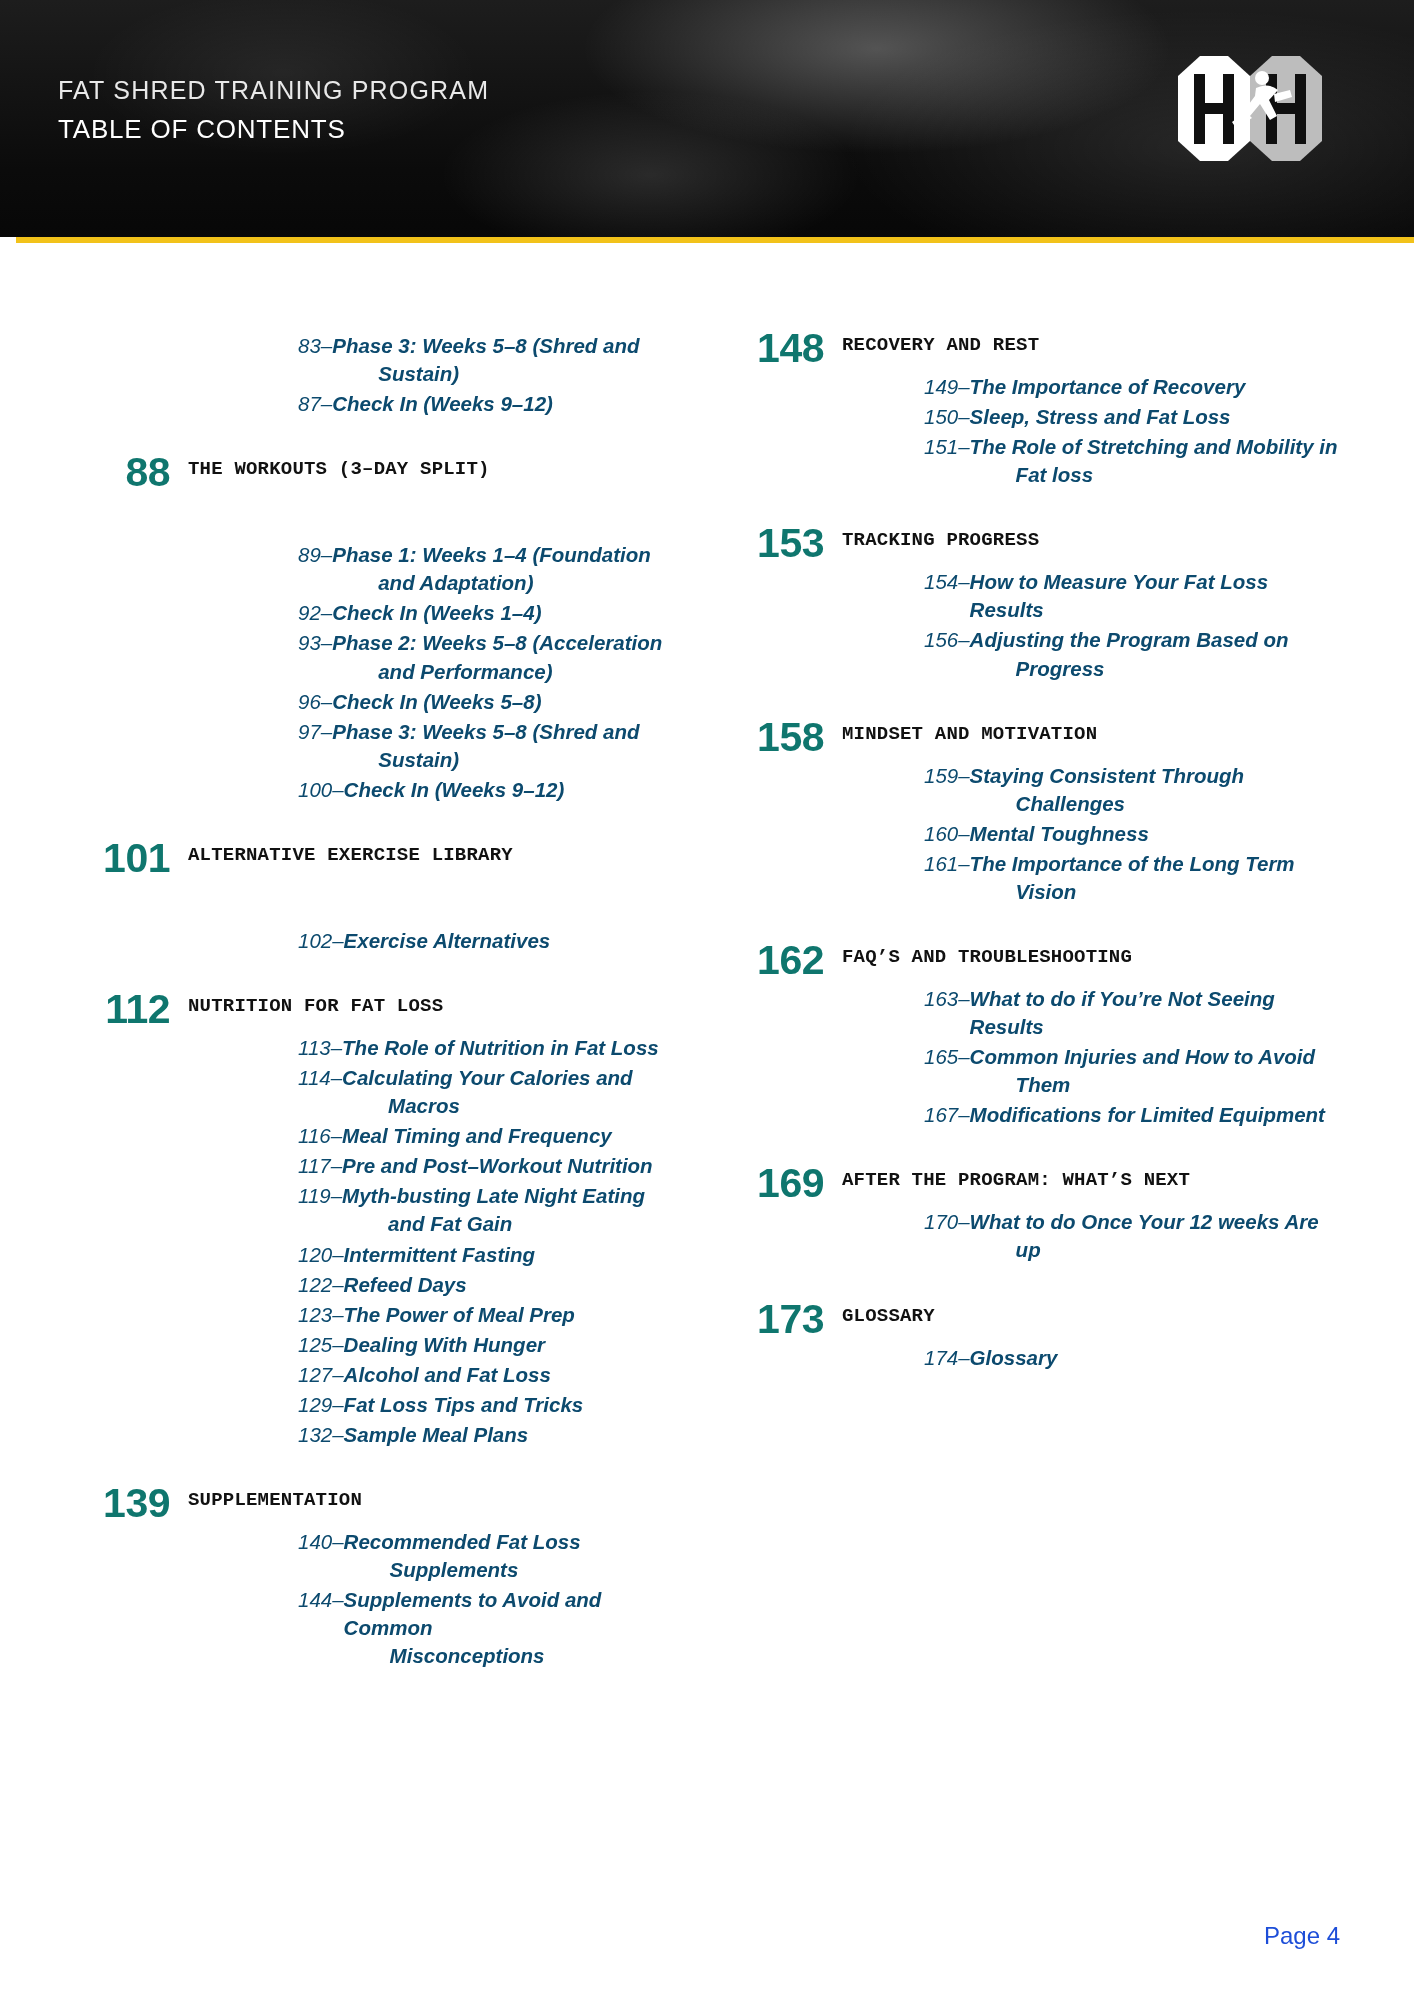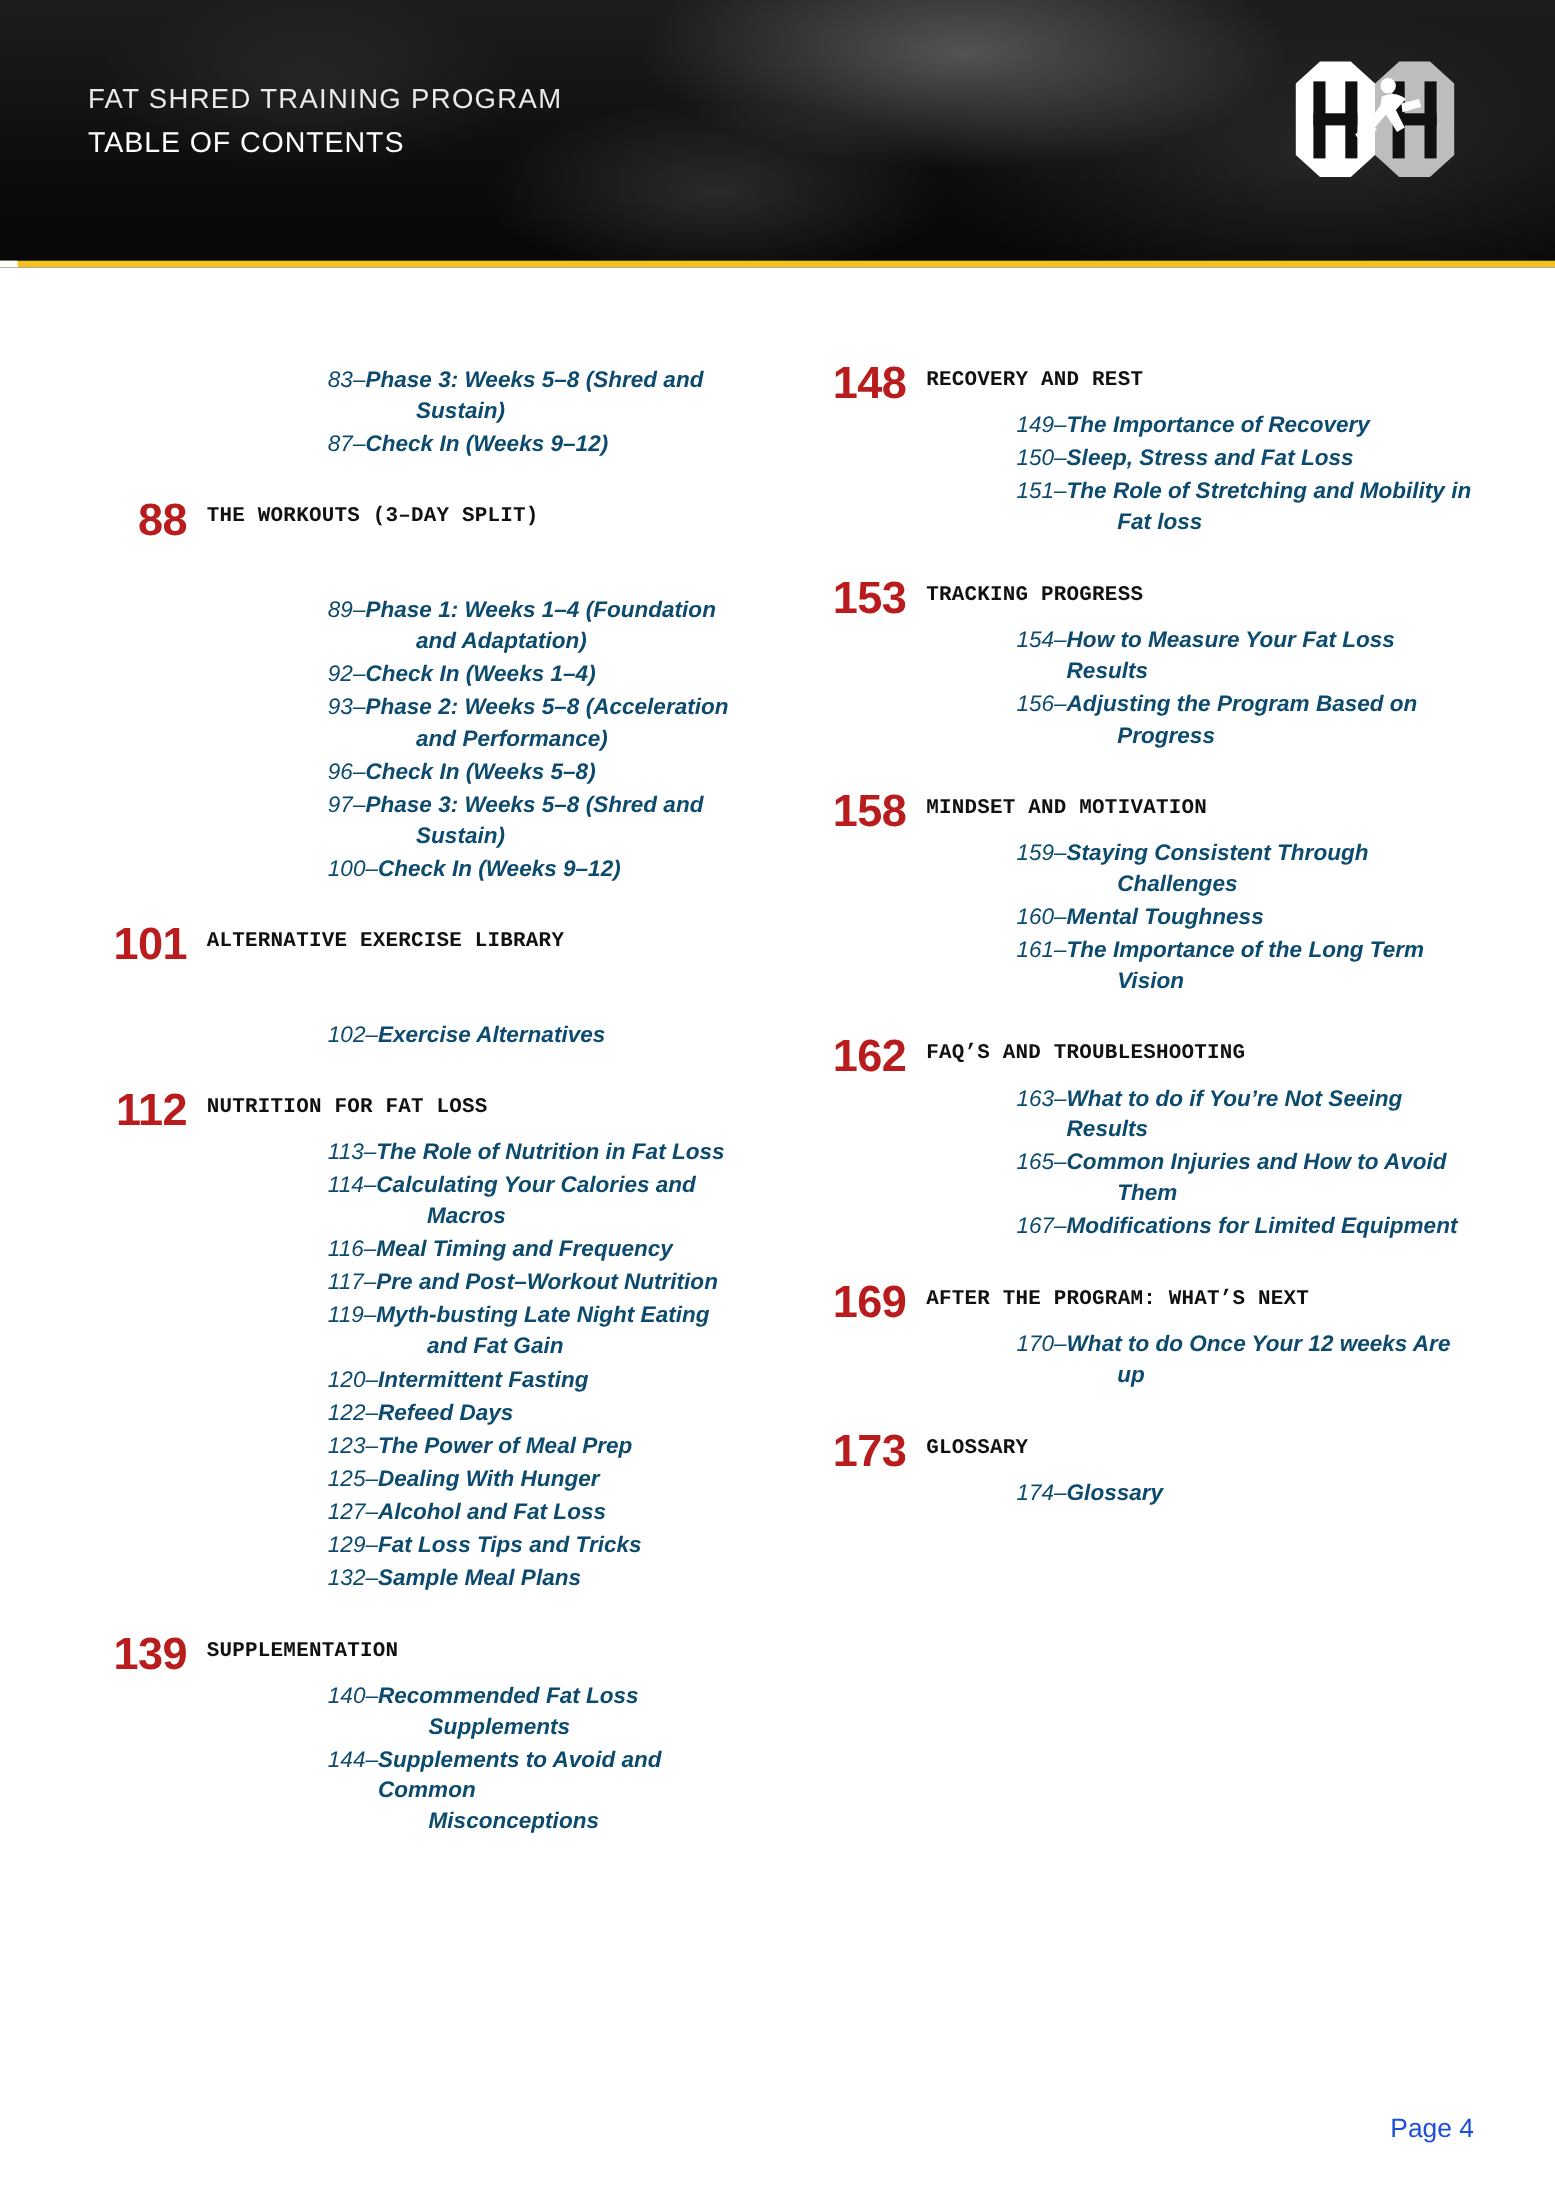--- a/index.html
+++ b/index.html
@@ -41,21 +41,21 @@
     background: #f2c21a;
   }
   .header .left-notch {
     position: absolute;
     left: 0; bottom: 0;
     width: 16px; height: 6px;
     background: #ffffff;
   }
   .header-text {
     position: absolute;
-    left: 80px;
+    left: 58px;
     top: 76px;
   }
   .header-text .program {
     font-size: 25px;
     letter-spacing: 1.2px;
     color: #e9e9e9;
     font-weight: 400;
   }
   .header-text .toc {
     font-size: 26px;
@@ -95,21 +95,21 @@
   .section:first-child { margin-top: 0; }
   .section .pagenum {
     width: 118px;
     flex: 0 0 118px;
     text-align: right;
     padding-right: 18px;
     font-size: 41px;
     font-weight: 700;
     letter-spacing: -0.5px;
     line-height: 1.0;
-    color: #b91c1c;
+    color: #0f766e;
   }
   .section .title {
     font-size: 19px;
     font-weight: 700;
     letter-spacing: 0.2px;
     line-height: 1.45;
     color: #111111;
     padding-top: 4px;
     max-width: 460px;
     font-family: Liberation Mono, monospace;

